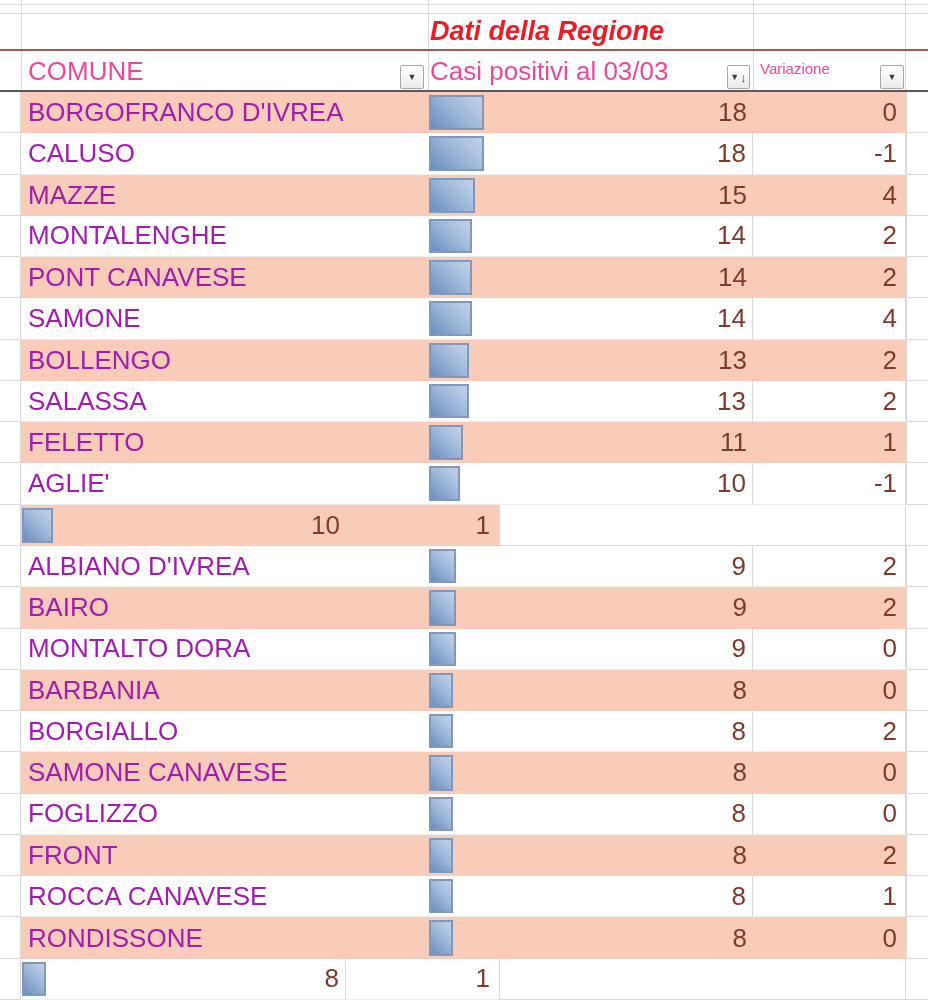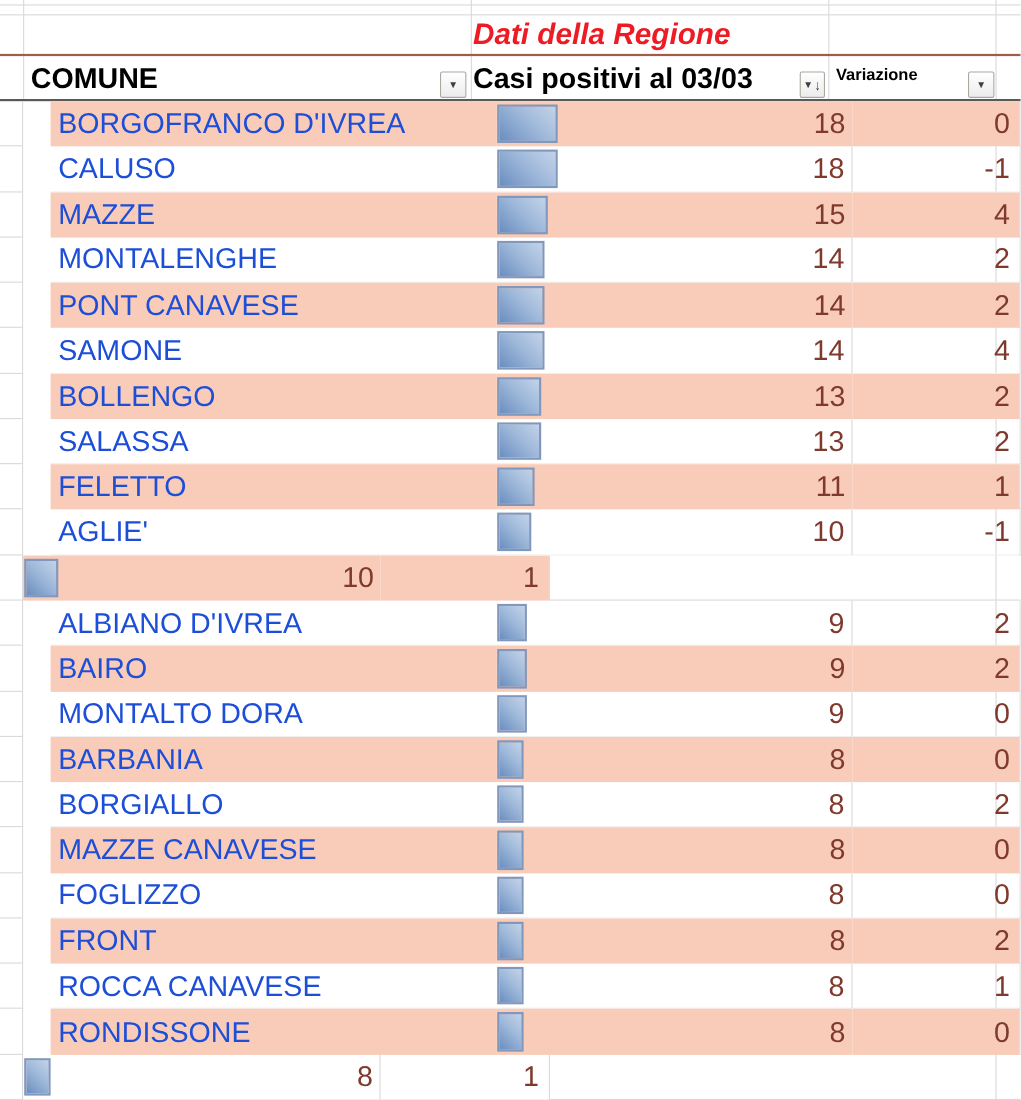--- a/index.html
+++ b/index.html
@@ -10,21 +10,21 @@
   }
   .hline{position:absolute; left:0; width:928px; height:1px; background:#d9d9d9;}
   .vline{position:absolute; top:0; width:1px; background:#d9d9d9;}
   .brown-rule{position:absolute; left:0; top:49px; width:928px; height:2px; background:#a25b48;}
   .header-rule{position:absolute; left:0; top:90px; width:928px; height:2px; background:#595959;}
 
   #title-row{
     position:absolute; left:430px; top:13px; height:36px; line-height:36px;
     font-size:27px; font-weight:bold; color:#ed1c24; white-space:nowrap;font-style:italic;
   }
-  .hdr-label{position:absolute; white-space:nowrap; font-weight:bold; color:#000000;}
+  .hdr-label{position:absolute; white-space:nowrap; font-weight:normal; color:#ec4899;}
   #hdr-comune{left:28px; top:56px; font-size:26px;}
   #hdr-casi{left:430px; top:56px; font-size:26px;}
   #hdr-variazione{left:760px; top:60px; font-size:15px;}
 
   .filter-btn{
     position:absolute; top:65px; width:24px; height:24px; box-sizing:border-box;
     background:linear-gradient(#ffffff,#ececec);
     border:1px solid #aba89f; border-radius:2px;
     display:flex; align-items:center; justify-content:center;
     color:#3f3f3f; font-size:11px; line-height:1; cursor:pointer;
@@ -35,21 +35,21 @@
   .sort-glyph{font-size:9px;}
   .sort-arrow{font-size:13px; color:#2f2f2f; font-weight:bold; transform:scaleX(.8);}
 
   #rows{
     position:absolute; left:0; top:92px; width:928px; height:908px;
     display:grid; grid-template-rows:repeat(22,1fr);
   }
   .row{display:flex; width:928px;}
   .cell{box-sizing:border-box; display:flex; align-items:center; overflow:hidden;}
   .cell-a{width:21px; border-right:1px solid #d9d9d9; border-bottom:1px solid #d9d9d9;}
-  .cell-b{width:407px; padding-left:7px; font-size:26px; color:#1d4ed8; white-space:nowrap;margin-left:25px;}
+  .cell-b{width:407px; padding-left:7px; font-size:26px; color:#a21caf; white-space:nowrap;}
   .cell-c{width:325px; position:relative; justify-content:flex-end; padding-right:6px;
           font-size:26px; color:#7f3a2d;}
   .cell-d{width:153px; justify-content:flex-end; padding-right:9px;
           font-size:26px; color:#7f3a2d;}
   .cell-e{flex:1; border-left:1px solid #d9d9d9; border-bottom:1px solid #d9d9d9;}
   .row.salmon .cell-b, .row.salmon .cell-c, .row.salmon .cell-d{background:#f8ccb9;}
   .row.white .cell-b, .row.white .cell-c, .row.white .cell-d{border-bottom:1px solid #efefef;}
   .row.white .cell-c{border-right:1px solid #d9d9d9;}
   .databar{
     position:absolute; left:1px; top:3px; bottom:3px; box-sizing:border-box;
@@ -245,21 +245,21 @@
         <div class="cell cell-b">BORGIALLO</div>
         <div class="cell cell-c">
           <div class="databar" style="width: 24px;"></div>
           <span>8</span>
         </div>
         <div class="cell cell-d">2</div>
         <div class="cell cell-e"></div>
       </div>
       <div class="row salmon">
         <div class="cell cell-a"></div>
-        <div class="cell cell-b">MAZZE CANAVESE</div>
+        <div class="cell cell-b">SAMONE CANAVESE</div>
         <div class="cell cell-c">
           <div class="databar" style="width: 24px;"></div>
           <span>8</span>
         </div>
         <div class="cell cell-d">0</div>
         <div class="cell cell-e"></div>
       </div>
       <div class="row white">
         <div class="cell cell-a"></div>
         <div class="cell cell-b">FOGLIZZO</div>

